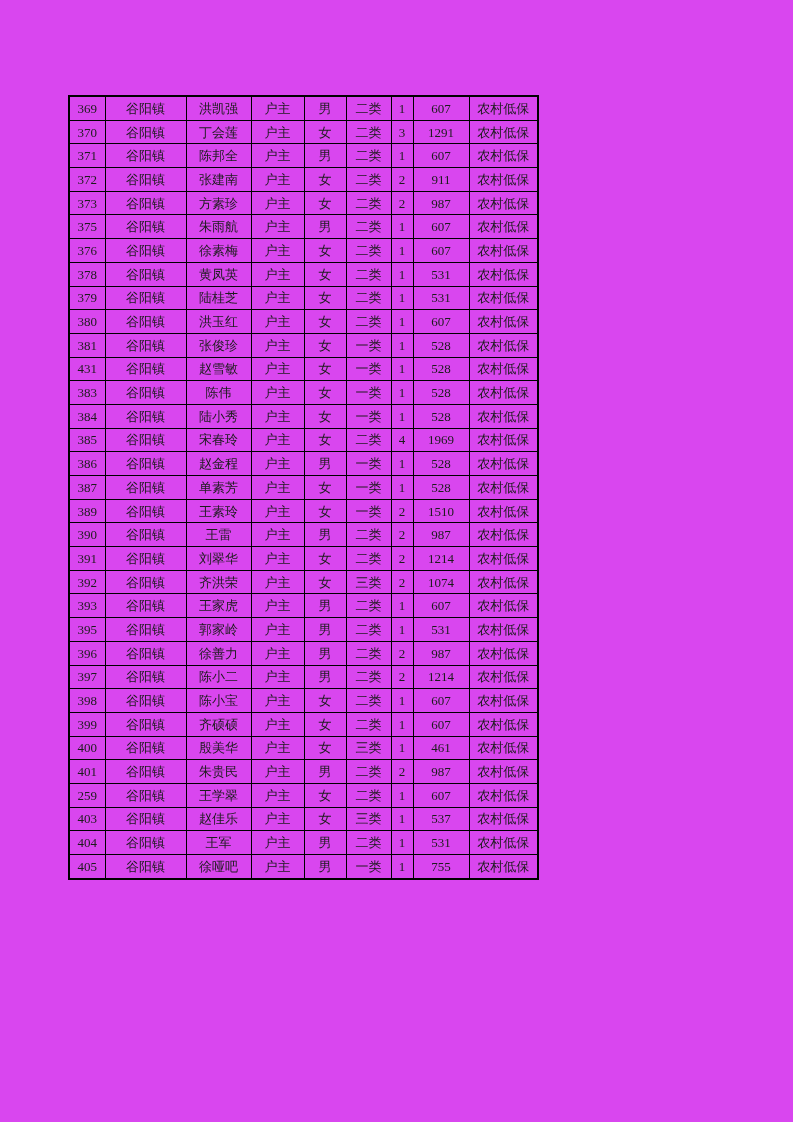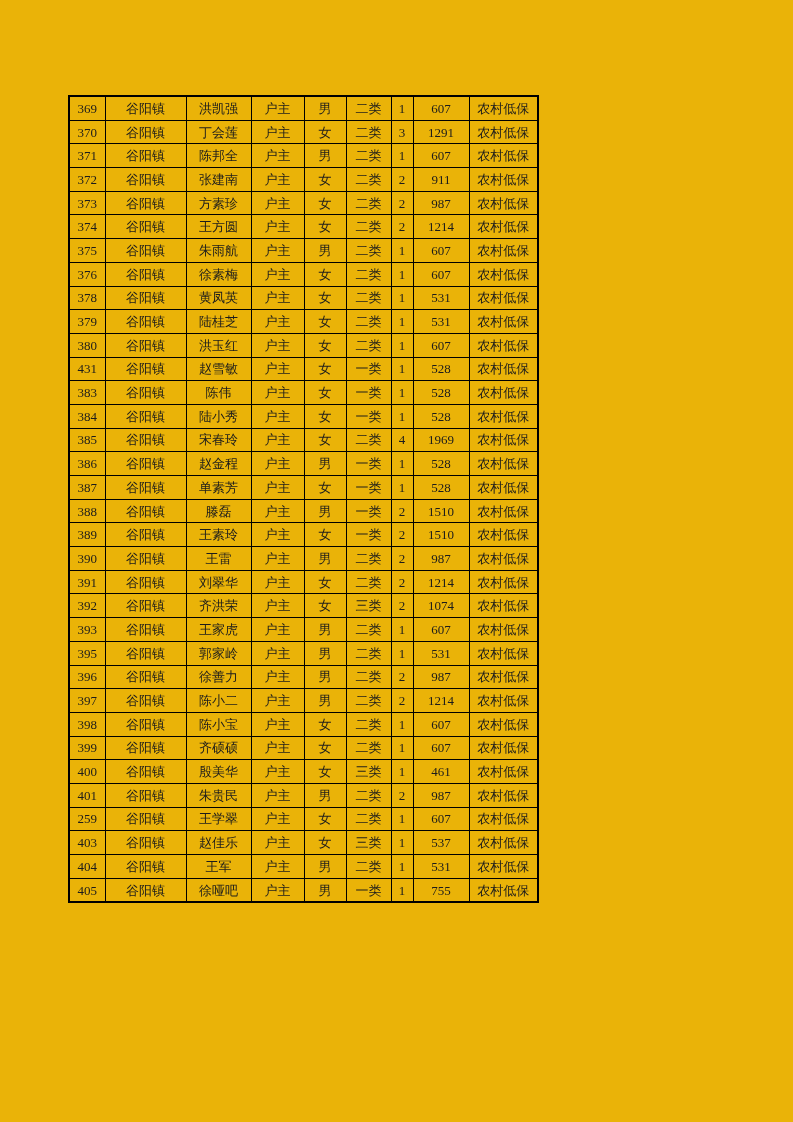--- a/index.html
+++ b/index.html
@@ -4,21 +4,21 @@
 <style>
   html, body {
     margin: 0;
     padding: 0;
     background: #ffffff;
   }
   .page {
     position: relative;
     width: 793px;
     height: 1122px;
-    background: #eab308;
+    background: #d946ef;
     overflow: hidden;
     font-family: "Liberation Serif", "DejaVu Serif", serif;
   }
   .roster-wrap {
     position: absolute;
     left: 68px;
     top: 95px;
     width: 469px;
   }
   table.roster {
@@ -116,31 +116,20 @@
     <td>谷阳镇</td>
     <td>方素珍</td>
     <td>户主</td>
     <td>女</td>
     <td>二类</td>
     <td>2</td>
     <td>987</td>
     <td>农村低保</td>
   </tr>
           <tr>
-    <td>374</td>
-    <td>谷阳镇</td>
-    <td>王方圆</td>
-    <td>户主</td>
-    <td>女</td>
-    <td>二类</td>
-    <td>2</td>
-    <td>1214</td>
-    <td>农村低保</td>
-  </tr>
-          <tr>
     <td>375</td>
     <td>谷阳镇</td>
     <td>朱雨航</td>
     <td>户主</td>
     <td>男</td>
     <td>二类</td>
     <td>1</td>
     <td>607</td>
     <td>农村低保</td>
   </tr>
@@ -179,20 +168,31 @@
   </tr>
           <tr>
     <td>380</td>
     <td>谷阳镇</td>
     <td>洪玉红</td>
     <td>户主</td>
     <td>女</td>
     <td>二类</td>
     <td>1</td>
     <td>607</td>
+    <td>农村低保</td>
+  </tr>
+          <tr>
+    <td>381</td>
+    <td>谷阳镇</td>
+    <td>张俊珍</td>
+    <td>户主</td>
+    <td>女</td>
+    <td>一类</td>
+    <td>1</td>
+    <td>528</td>
     <td>农村低保</td>
   </tr>
           <tr>
     <td>431</td>
     <td>谷阳镇</td>
     <td>赵雪敏</td>
     <td>户主</td>
     <td>女</td>
     <td>一类</td>
     <td>1</td>
@@ -245,31 +245,20 @@
   </tr>
           <tr>
     <td>387</td>
     <td>谷阳镇</td>
     <td>单素芳</td>
     <td>户主</td>
     <td>女</td>
     <td>一类</td>
     <td>1</td>
     <td>528</td>
-    <td>农村低保</td>
-  </tr>
-          <tr>
-    <td>388</td>
-    <td>谷阳镇</td>
-    <td>滕磊</td>
-    <td>户主</td>
-    <td>男</td>
-    <td>一类</td>
-    <td>2</td>
-    <td>1510</td>
     <td>农村低保</td>
   </tr>
           <tr>
     <td>389</td>
     <td>谷阳镇</td>
     <td>王素玲</td>
     <td>户主</td>
     <td>女</td>
     <td>一类</td>
     <td>2</td>

